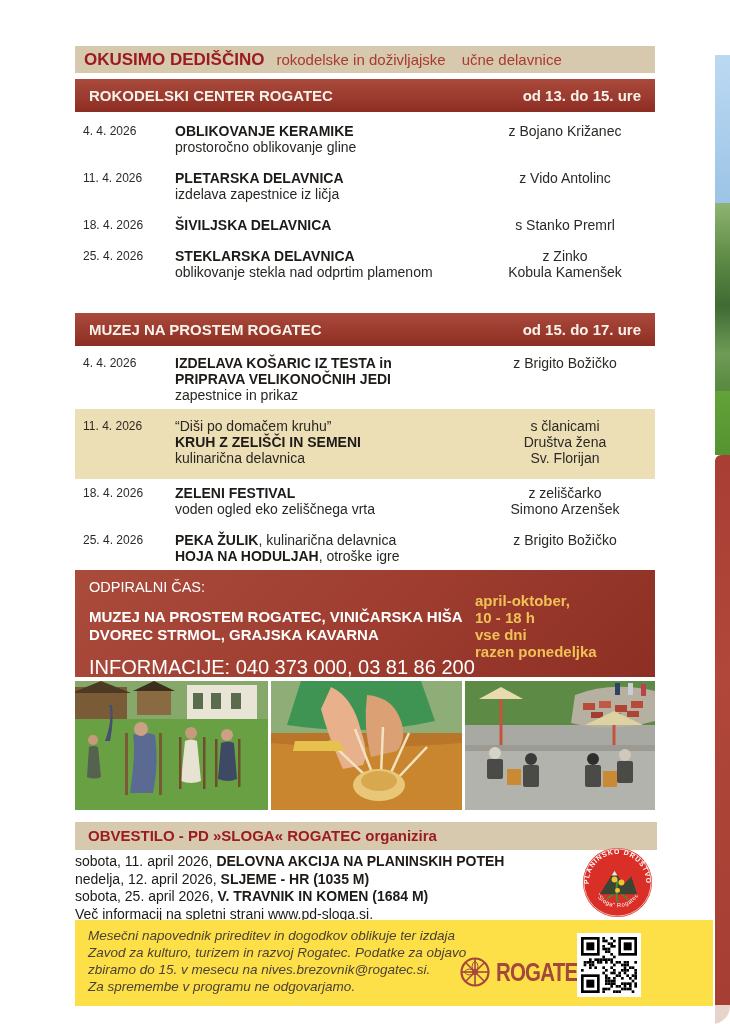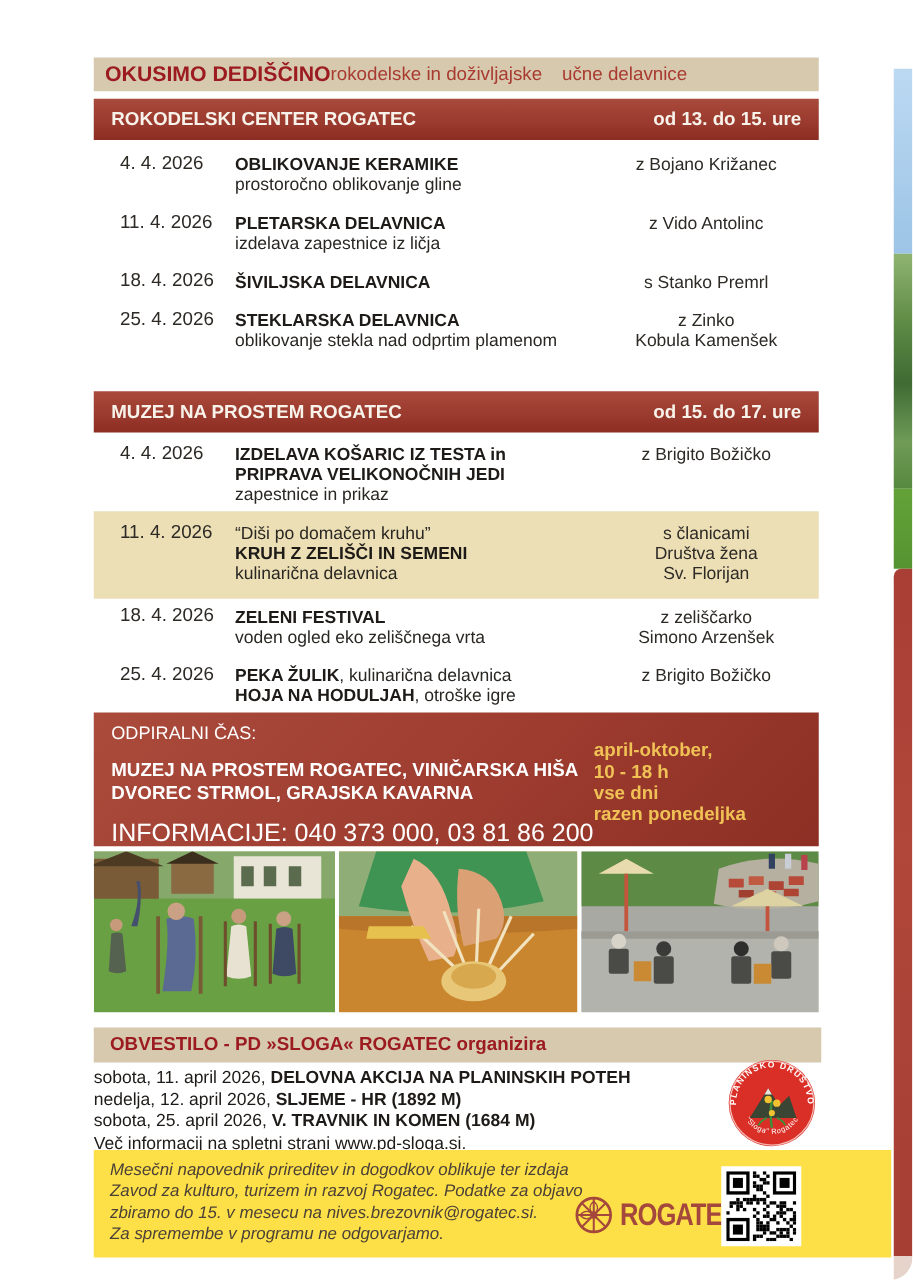--- a/index.html
+++ b/index.html
@@ -12,35 +12,35 @@
   .edge-tree{position:absolute;top:203px;height:188px;width:100%;
              background:linear-gradient(180deg,#8fb471 0%,#5d8a44 30%,#3f6b34 55%,#6f9b57 80%,#57893f 100%);}
   .edge-grass{position:absolute;top:391px;height:64px;width:100%;background:linear-gradient(180deg,#63a238,#559331);}
   .edge-red{position:absolute;top:455px;height:550px;width:100%;background:linear-gradient(180deg,#a93f34,#b1473b 40%,#a63e33);border-radius:6px 0 0 0;}
   .edge-pale{position:absolute;top:1005px;height:19px;width:100%;background:#e6d3ca;}
 
   
   .title-bar{position:absolute;left:75px;top:46px;width:580px;height:27px;background:#d6c9ae;
              display:flex;align-items:center;padding-left:9px;box-sizing:border-box;white-space:nowrap;}
   .title-bold{font-weight:bold;font-size:17px;color:#9c1b20;}
-  .title-sub{font-size:15px;color:#a93a30;margin-left:0;}
+  .title-sub{font-size:15px;color:#a93a30;margin-left:12px;}
   .title-sub2{font-size:15px;color:#a93a30;margin-left:16px;}
 
   
   .section-bar{position:absolute;left:75px;width:580px;height:33px;box-sizing:border-box;
                background:linear-gradient(180deg,#a84a3c 0%,#9a392d 60%,#8c2d23 100%);
                display:flex;align-items:center;justify-content:space-between;padding:0 14px;
                color:#f7f2ea;font-weight:bold;font-size:15px;}
   .bar-one{top:79px;} .bar-two{top:313px;}
 
   
   .rows{position:absolute;left:75px;width:580px;box-sizing:border-box;}
   .rows-one{top:112px;} .rows-two{top:346px;}
   .row{display:flex;align-items:flex-start;line-height:16px;font-size:14px;}
-  .row .date{width:100px;box-sizing:border-box;padding-left:8px;font-size:15px;color:#2d2a26;margin-left:13px;}
+  .row .date{width:100px;box-sizing:border-box;padding-left:8px;font-size:12px;color:#2d2a26;}
   .row .titles{flex:1;}
   .row .titles .b{font-weight:bold;color:#1d1a17;}
   .row .presenter{width:180px;text-align:center;color:#2d2a26;}
   .row.highlight{background:#ecdfb6;}
 
   
   .opening{position:absolute;left:75px;top:570px;width:580px;height:107px;box-sizing:border-box;
            background:linear-gradient(135deg,#aa4b3c 0%,#9d3c2f 55%,#8d2f24 100%);
            color:#ffffff;display:flex;}
   .opening-left{padding:9px 0 0 14px;flex:1;}
@@ -297,21 +297,21 @@
         <rect x="138" y="90" width="14" height="16" fill="#c98a33"></rect>
       </svg>
     </div>
   </div>
 
   <div class="notice-bar">OBVESTILO - PD »SLOGA« ROGATEC organizira</div>
 
   <div class="notice-text">
     <div id="notice-lines">
         <div class="notice-line"><span>sobota, 11. april 2026,</span><span class="b"> DELOVNA AKCIJA NA PLANINSKIH POTEH</span></div>
-        <div class="notice-line"><span>nedelja, 12. april 2026,</span><span class="b"> SLJEME - HR (1892 M)</span></div>
+        <div class="notice-line"><span>nedelja, 12. april 2026,</span><span class="b"> SLJEME - HR (1035 M)</span></div>
         <div class="notice-line"><span>sobota, 25. april 2026,</span><span class="b"> V. TRAVNIK IN KOMEN (1684 M)</span></div>
       </div>
     <div class="notice-line">
       <span>Več informacij na spletni strani </span><span class="notice-link">www.pd-sloga.si.</span>
     </div>
   </div>
 
   <div class="pd-logo">
     <svg width="71" height="71" viewBox="0 0 72 72">
       <circle cx="36" cy="36" r="35" fill="#da2f27"></circle>

